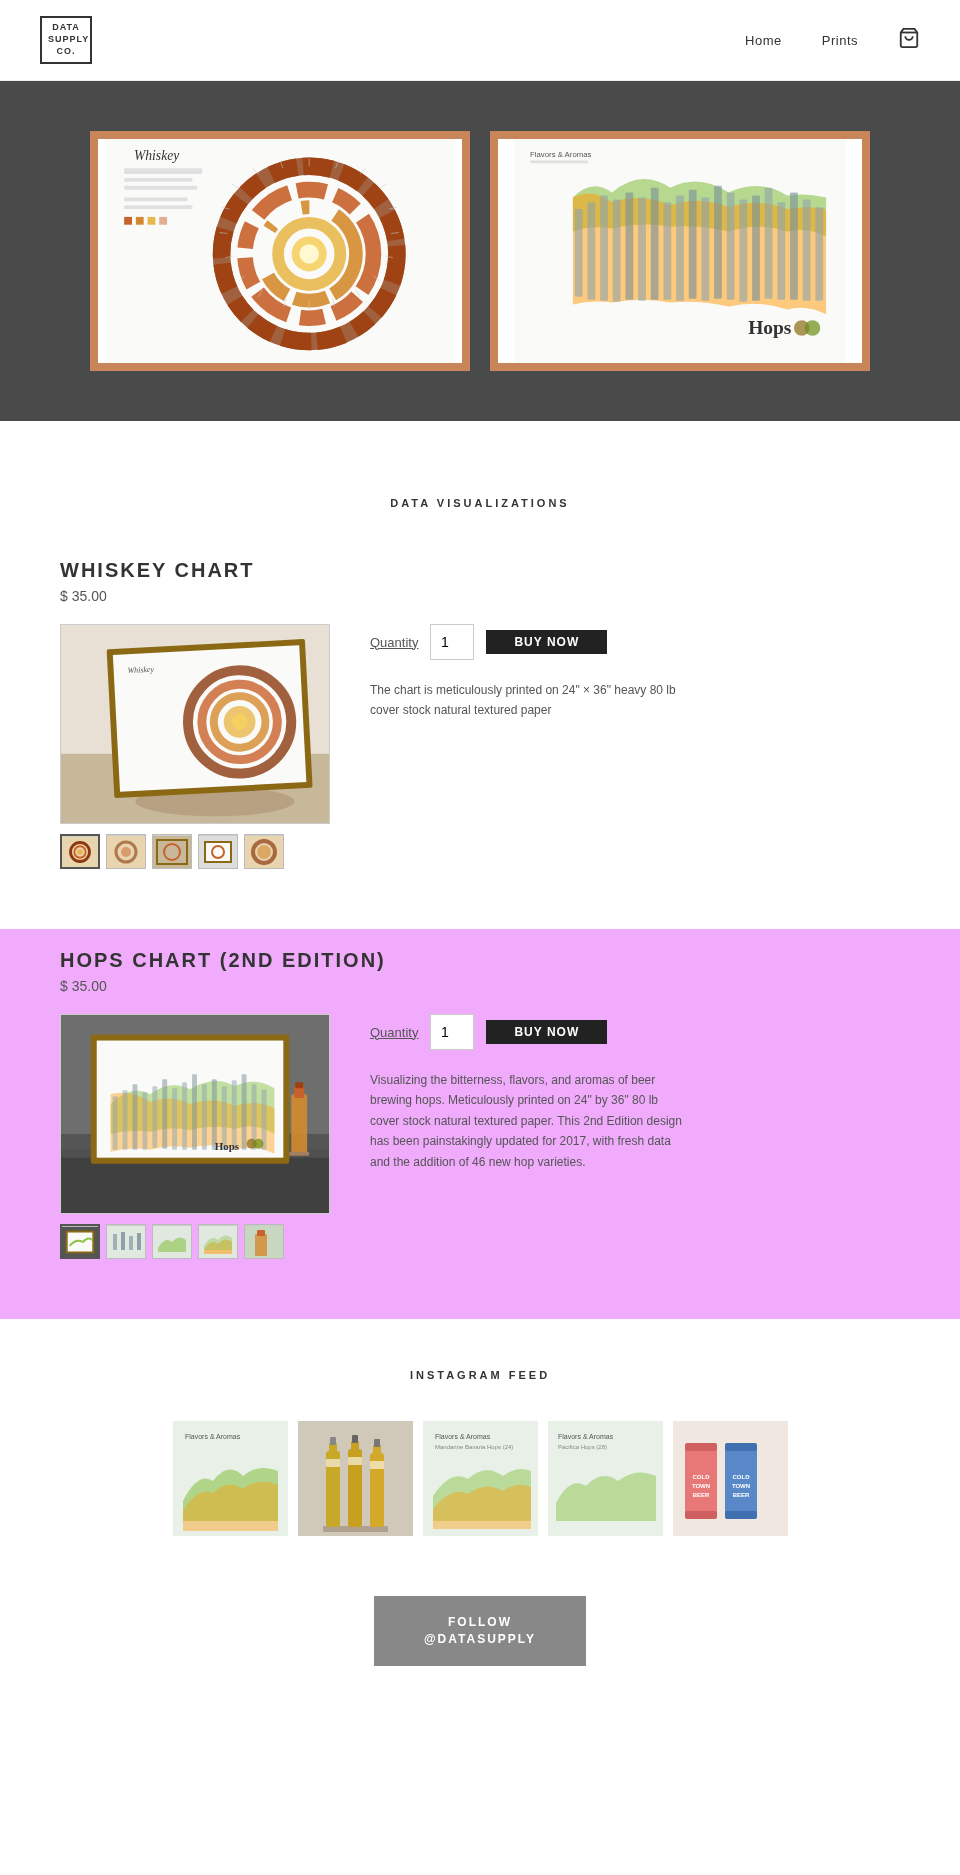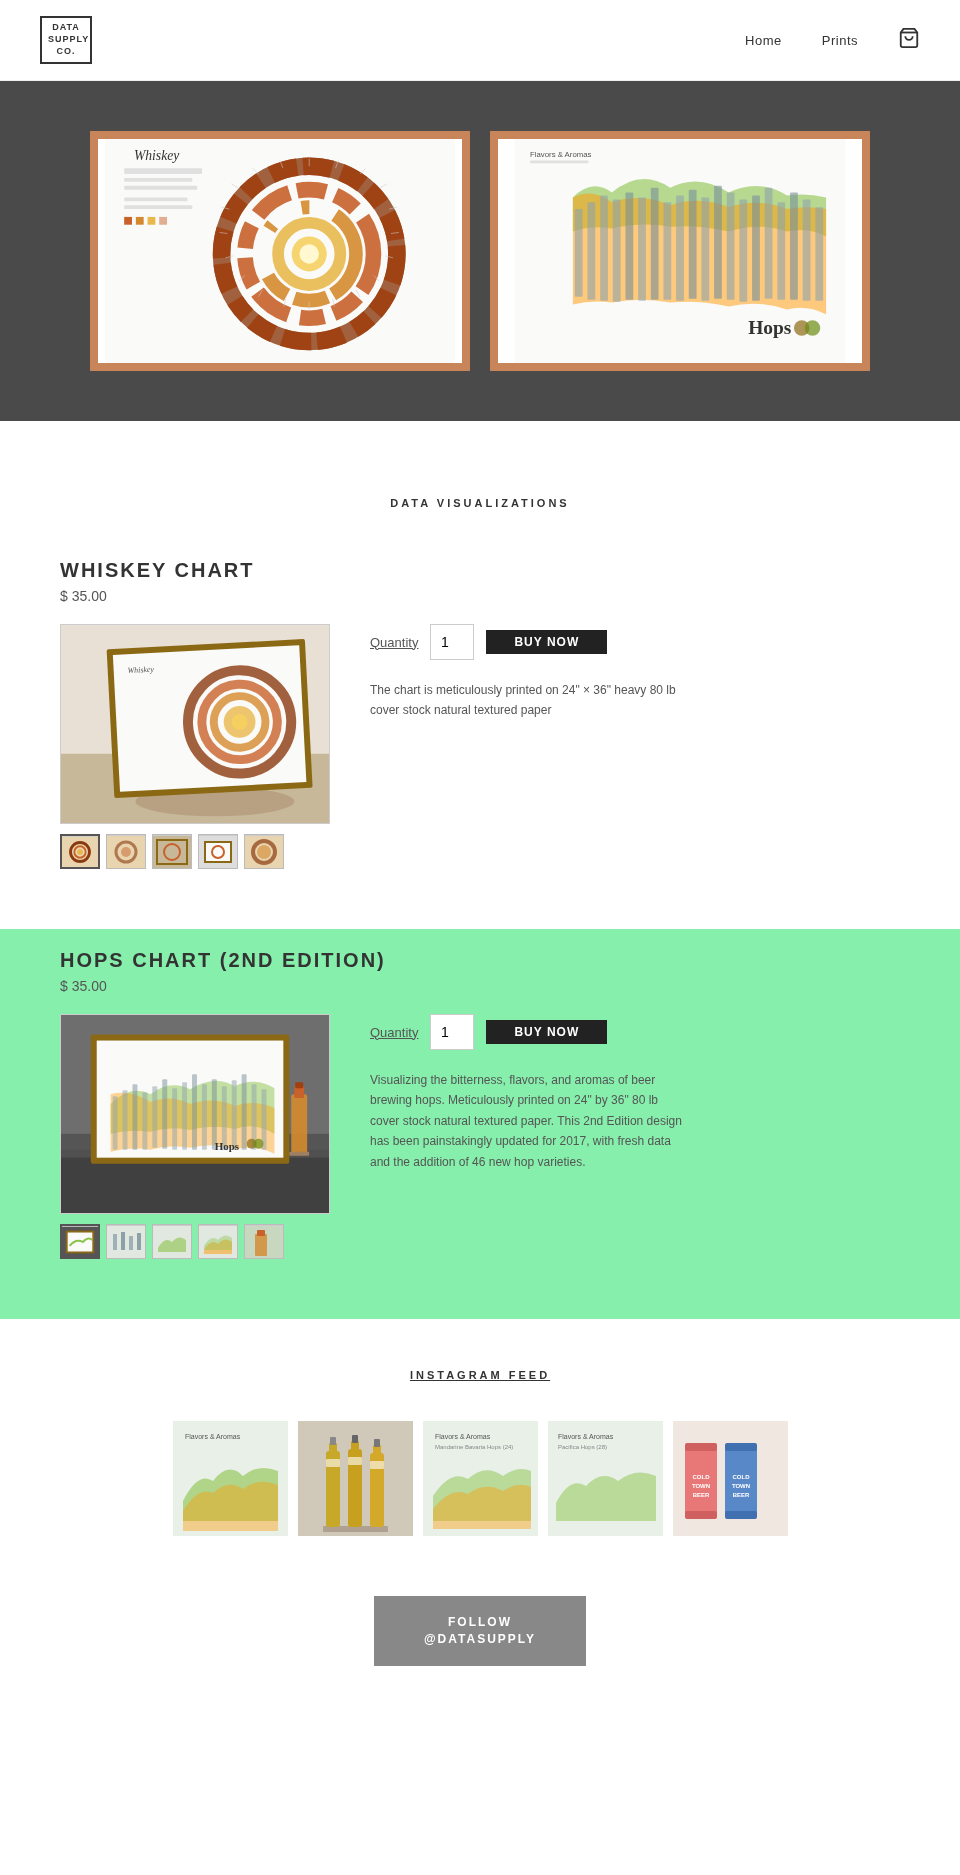--- a/index.html
+++ b/index.html
@@ -74,21 +74,21 @@
       padding: 76px 0 30px;
       color: #333;
     }
 
     
     .product-section {
       padding: 20px 60px 60px;
       background: #fff;
     }
     .product-section.alt {
-      background: #86efac;
+      background: #f0abfc;
     }
     .product-title {
       font-size: 20px;
       font-weight: 900;
       letter-spacing: 2px;
       text-transform: uppercase;
       margin-bottom: 6px;
     }
     .product-price {
       font-size: 14px;
@@ -515,21 +515,21 @@
         <button class="buy-now-btn">BUY NOW</button>
       </div>
       <div class="product-description">
         <p>Visualizing the bitterness, flavors, and aromas of beer brewing hops. Meticulously printed on 24" by 36" 80 lb cover stock natural textured paper. This 2nd Edition design has been painstakingly updated for 2017, with fresh data and the addition of 46 new hop varieties.</p>
       </div>
     </div>
   </div>
 </section>
 
 <section class="instagram-section">
-  <div class="section-title" style="padding:0 0 20px;text-decoration:underline;">INSTAGRAM FEED</div>
+  <div class="section-title" style="padding:0 0 20px;">INSTAGRAM FEED</div>
   <div class="instagram-grid">
 
     <div class="instagram-item">
       <svg width="115" height="115" viewBox="0 0 115 115">
           <rect width="115" height="115" fill="#e8f0e8"></rect>
           <path d="M10,80 Q25,50 40,60 Q55,40 70,55 Q85,42 105,50 L105,100 L10,100 Z" fill="#8bc34a" opacity="0.6"></path>
           <path d="M10,90 Q25,65 40,72 Q55,58 70,68 Q85,56 105,64 L105,110 L10,110 Z" fill="#ff9800" opacity="0.4"></path>
           <text x="12" y="18" font-family="sans-serif" font-size="7" fill="#555">Flavors &amp; Aromas</text>
         </svg>
     </div>

